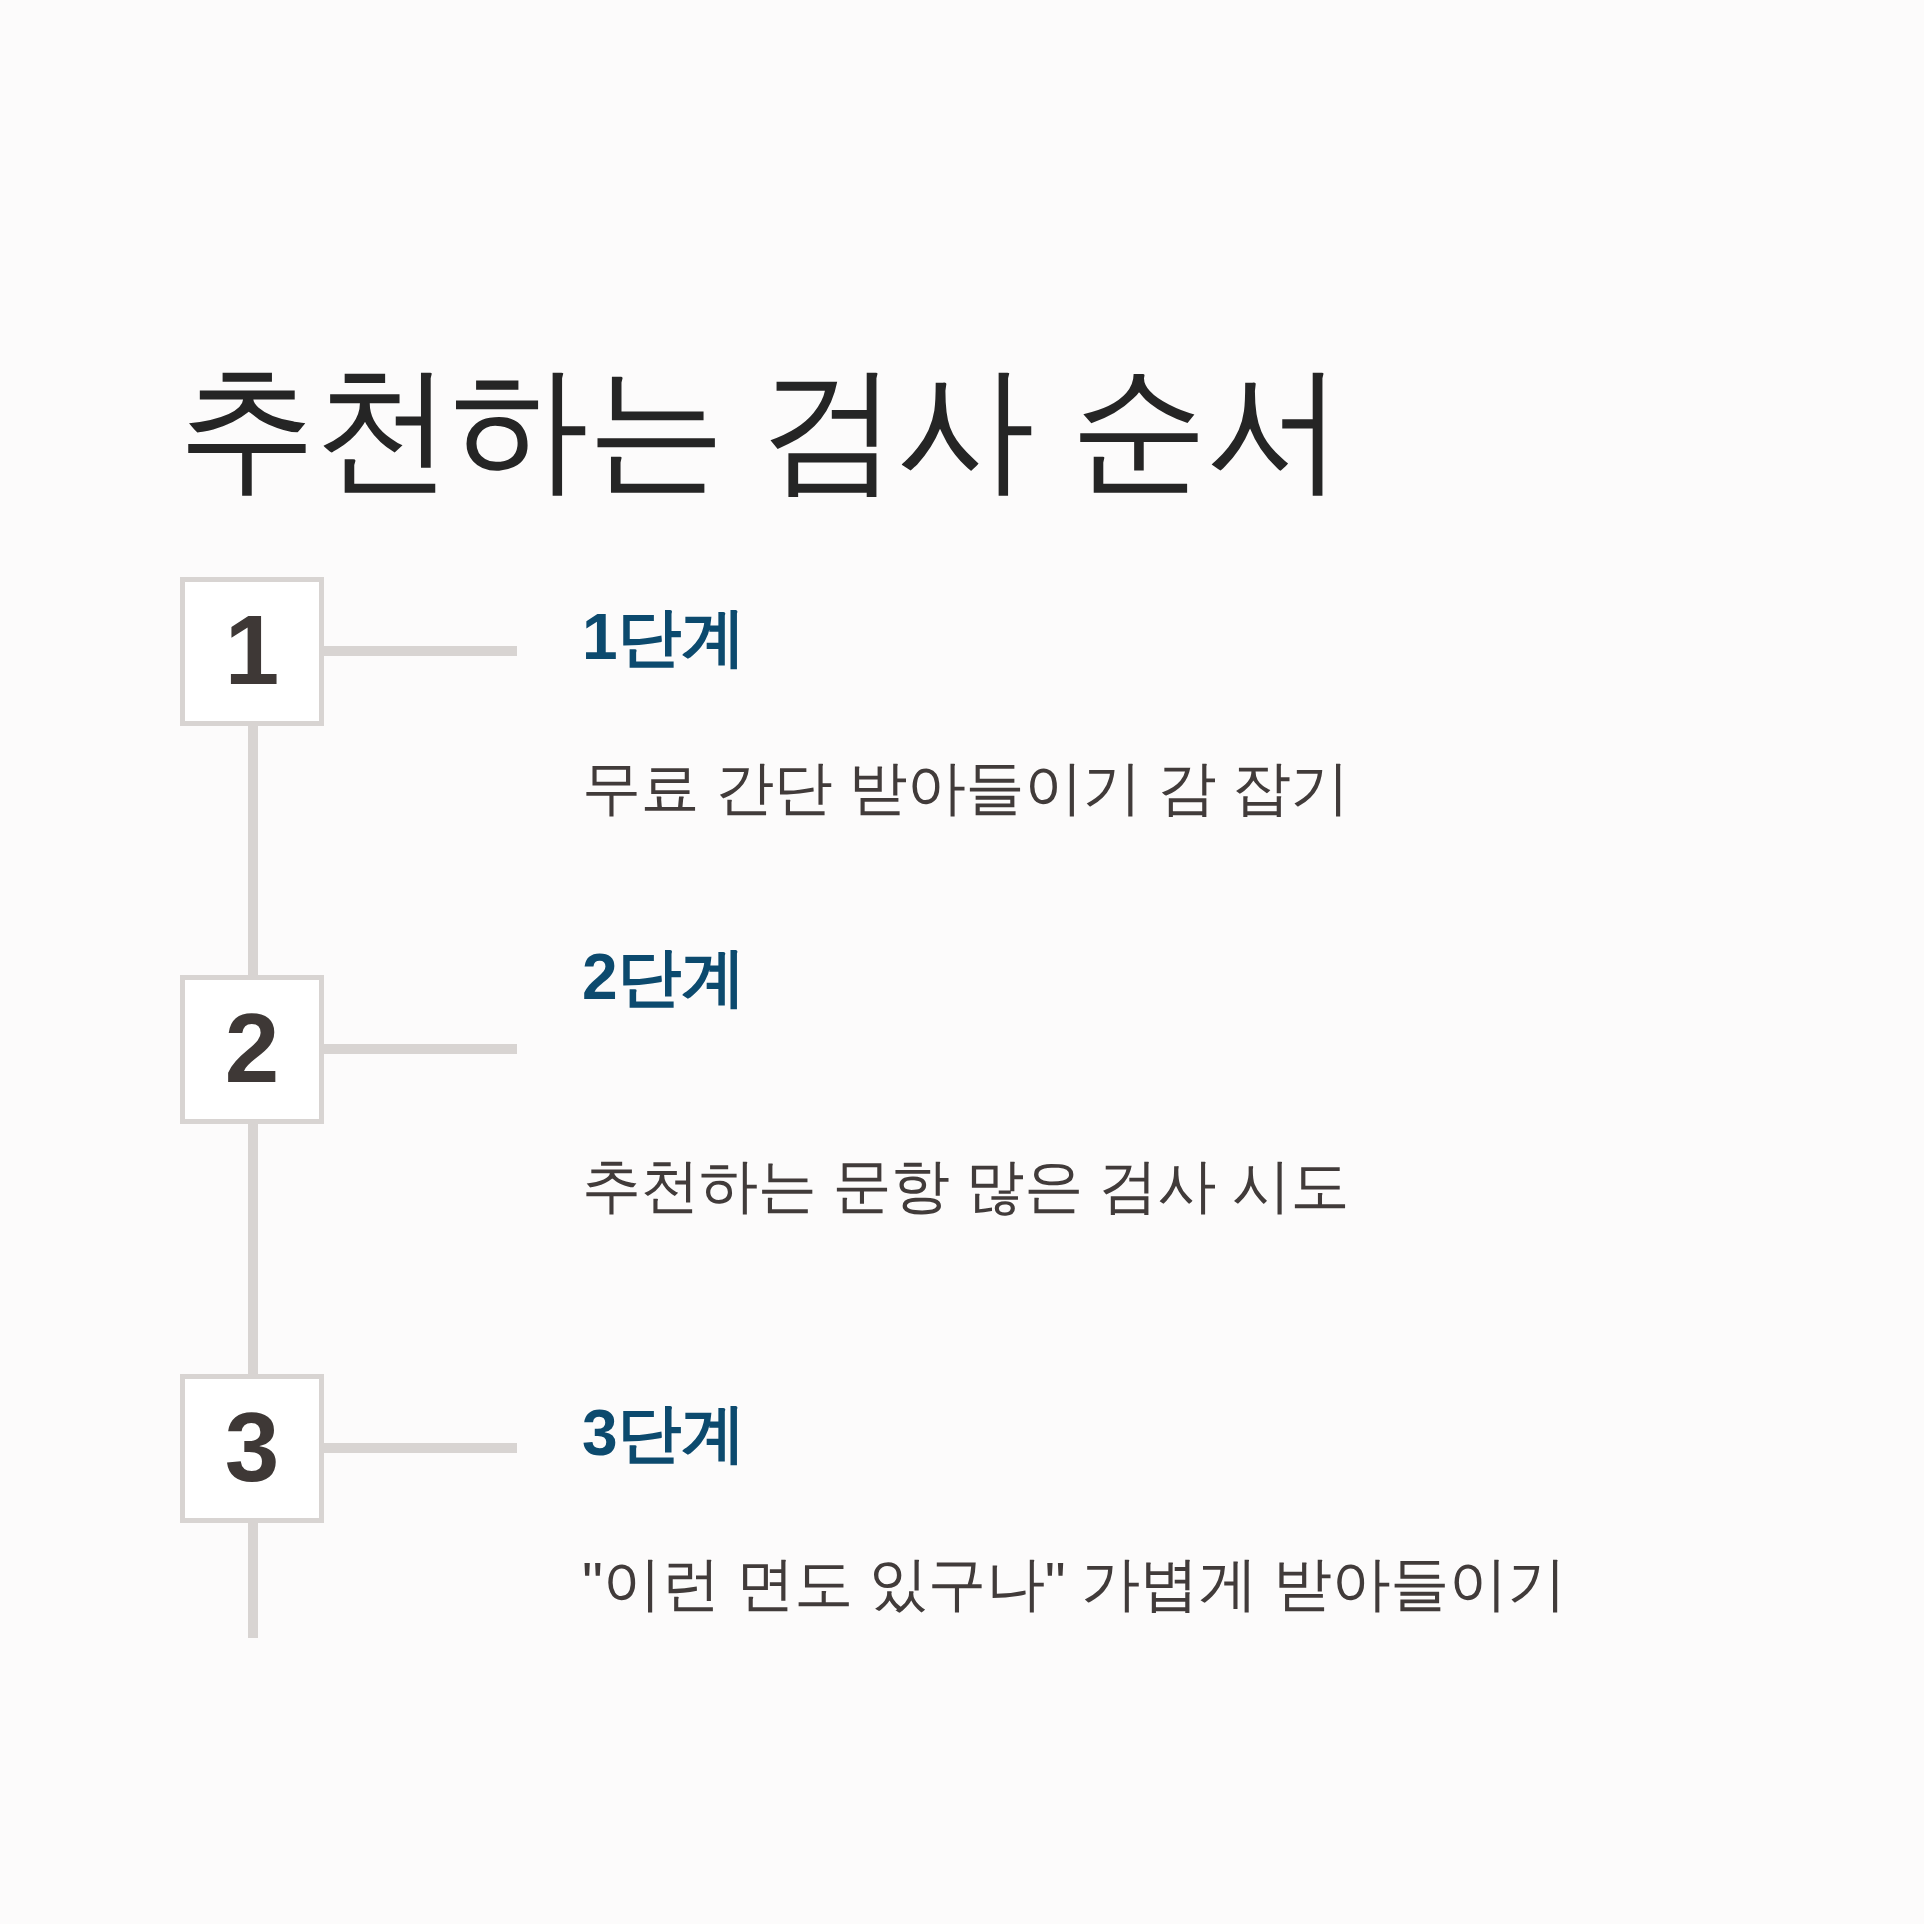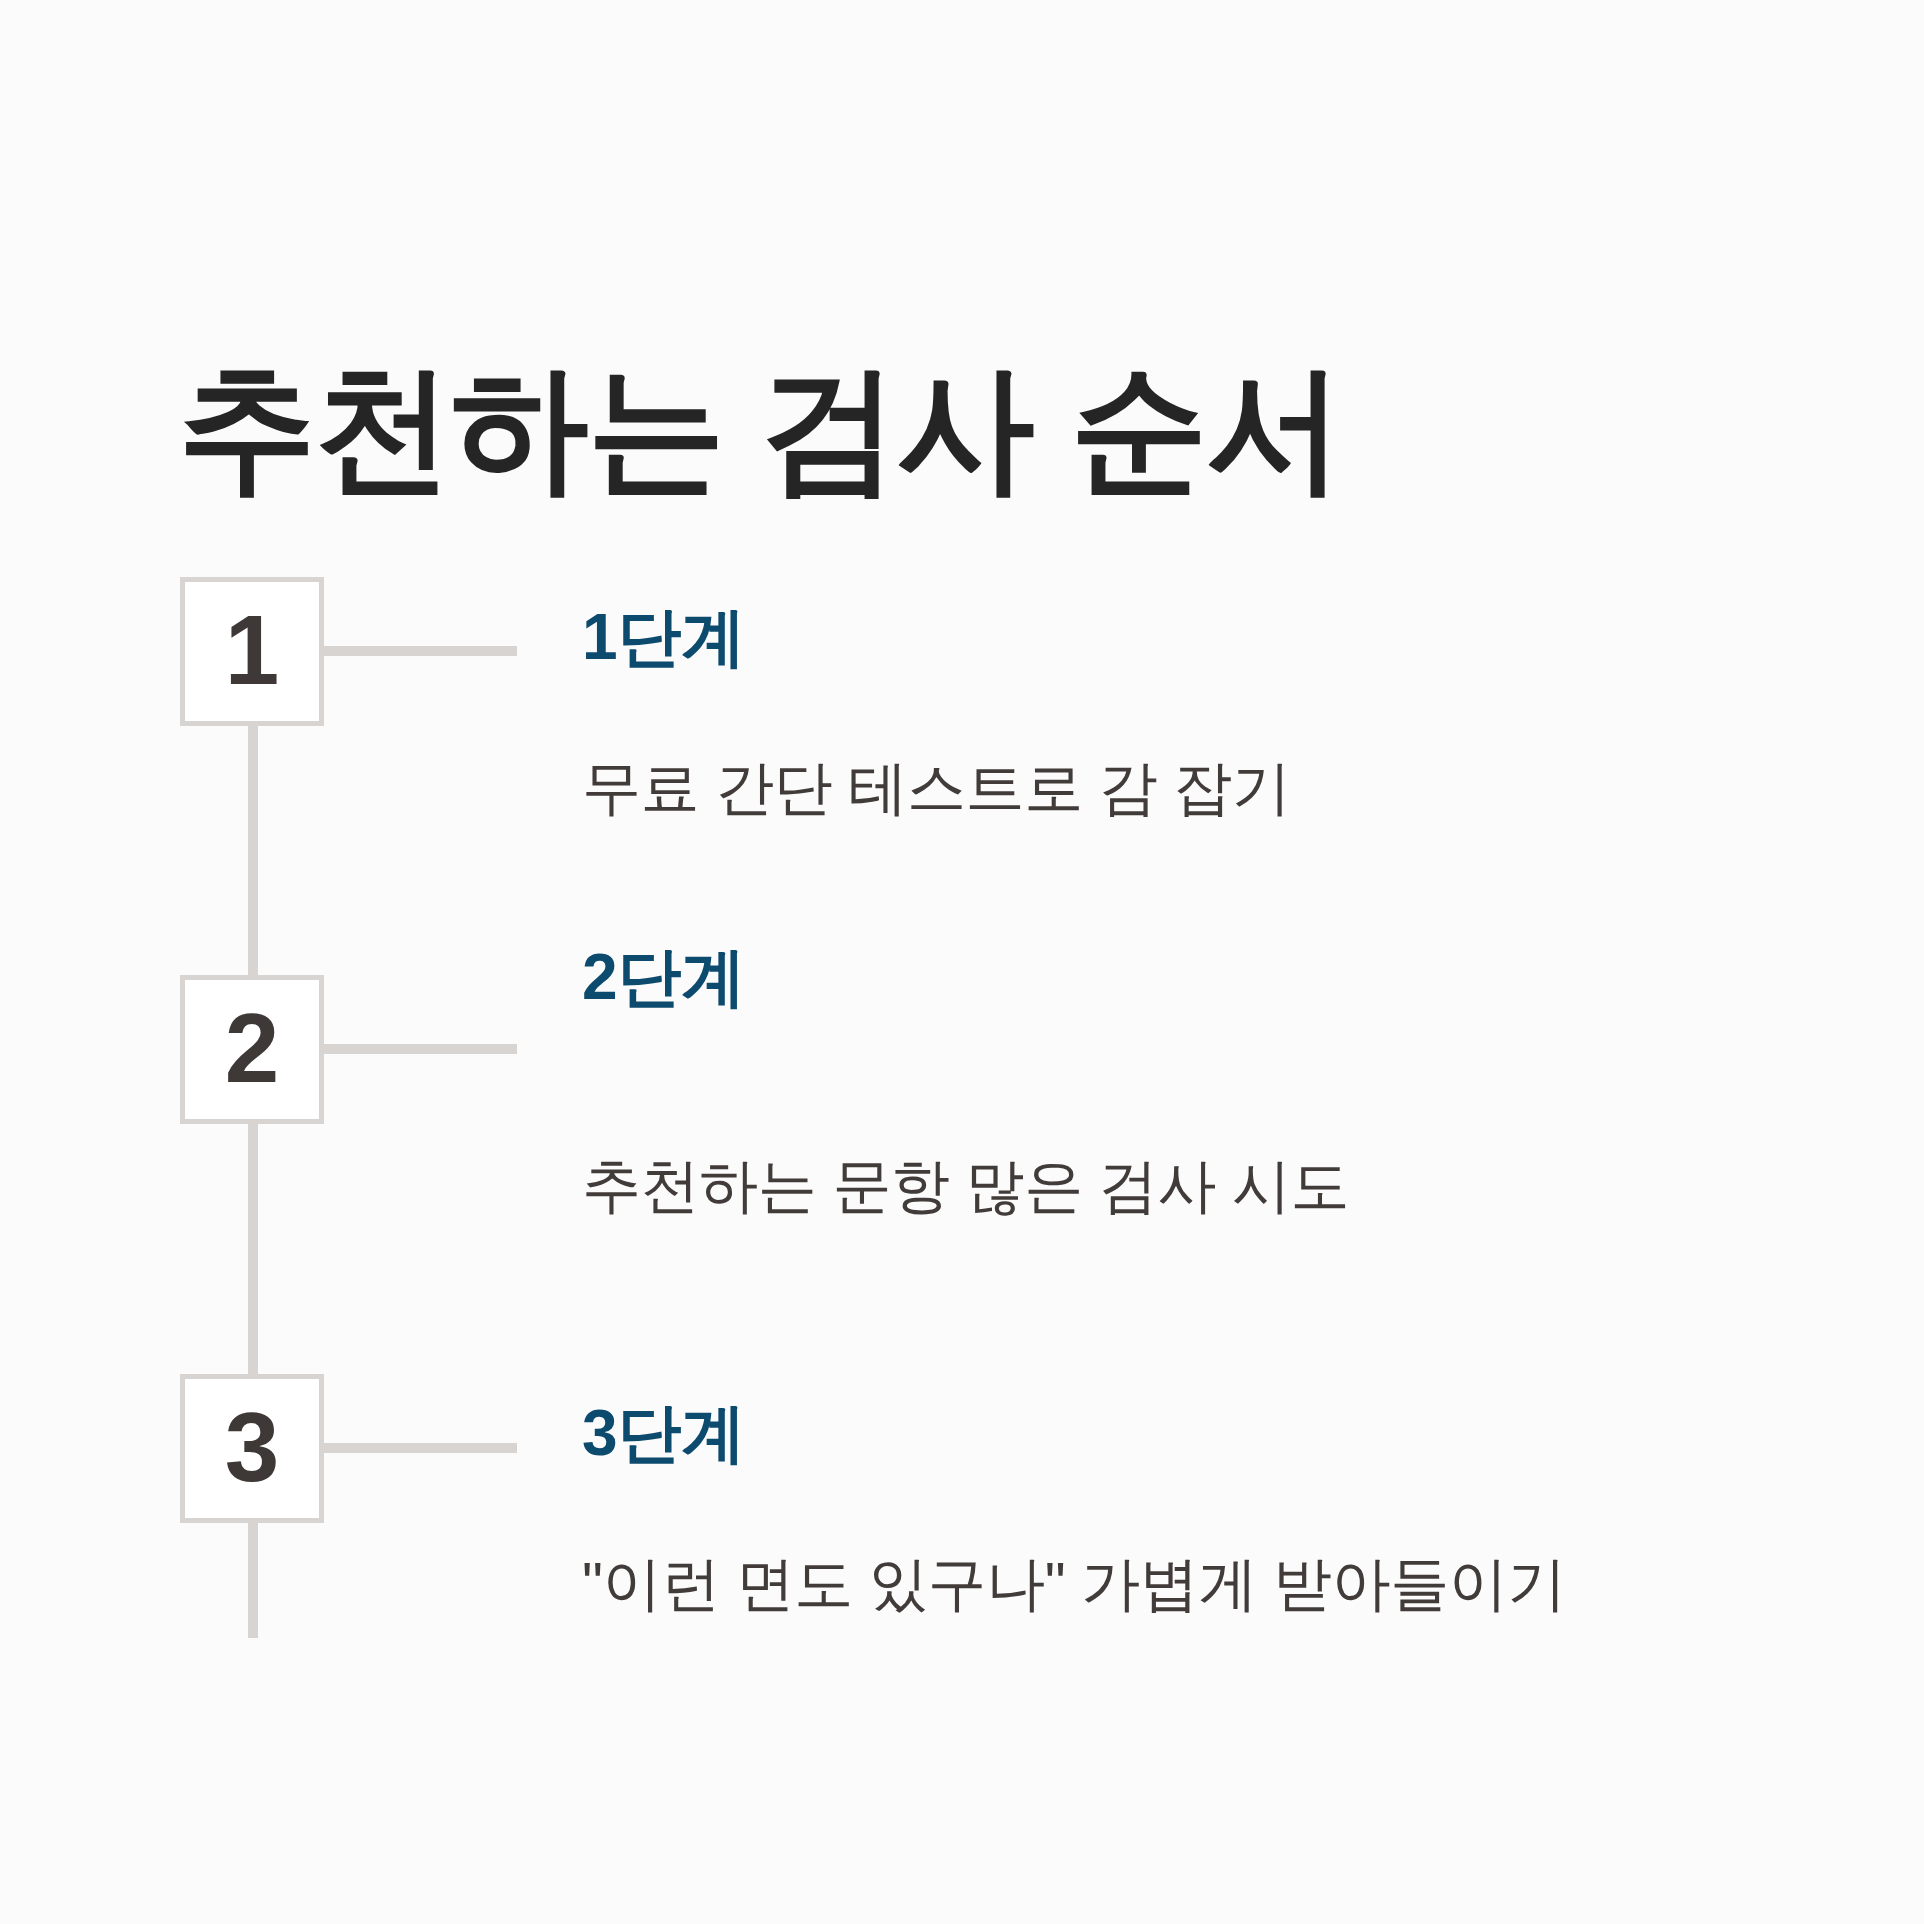--- a/index.html
+++ b/index.html
@@ -20,21 +20,21 @@
     height: 1925px;
     background: #fcfbfb;
   }
 
   
   #page-title {
     position: absolute;
     left: 178px;
     top: 255px;
     font-size: 138px;
-    font-weight: 700;
+    font-weight: 400;
     letter-spacing: -1.6px;
     line-height: 1.18;
     color: #252525;
     white-space: nowrap;
   }
 
   
   #timeline {
     position: absolute;
     left: 0;
@@ -127,21 +127,21 @@
     <div class="spine" style="top:722px; height:257px;"></div>
     <div class="spine" style="top:1120px; height:257px;"></div>
     <div class="spine" style="top:1518px; height:120px;"></div>
 
     <div class="step">
       <div class="step-marker" style="top:577px;">
         <div class="step-number">1</div>
       </div>
       <div class="step-connector" style="top:646px;"></div>
       <div class="step-heading" style="top:605px;">1단계</div>
-      <div class="step-body" style="top:759px;">무료 간단 테스트로 감 잡기</div>
+      <div class="step-body" style="top:759px;">무료 간단 받아들이기 감 잡기</div>
     </div>
 
     <div class="step">
       <div class="step-marker" style="top:975px;">
         <div class="step-number">2</div>
       </div>
       <div class="step-connector" style="top:1044px;"></div>
       <div class="step-heading" style="top:945px;">2단계</div>
       <div class="step-body" style="top:1157px;">추천하는 문항 많은 검사 시도</div>
     </div>

